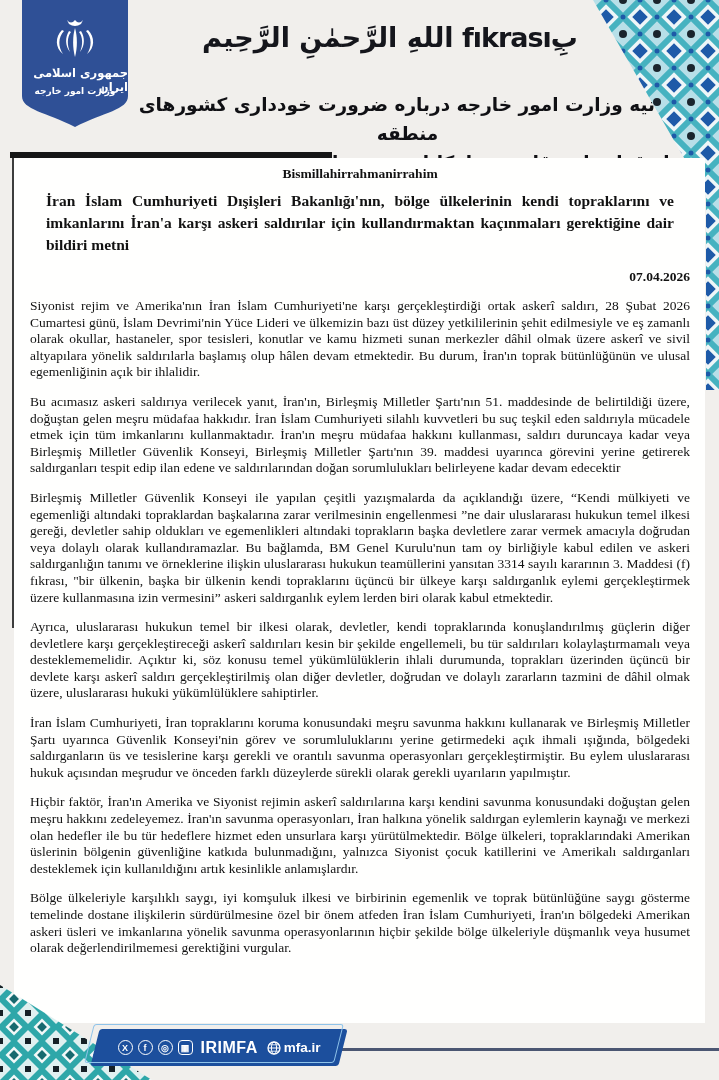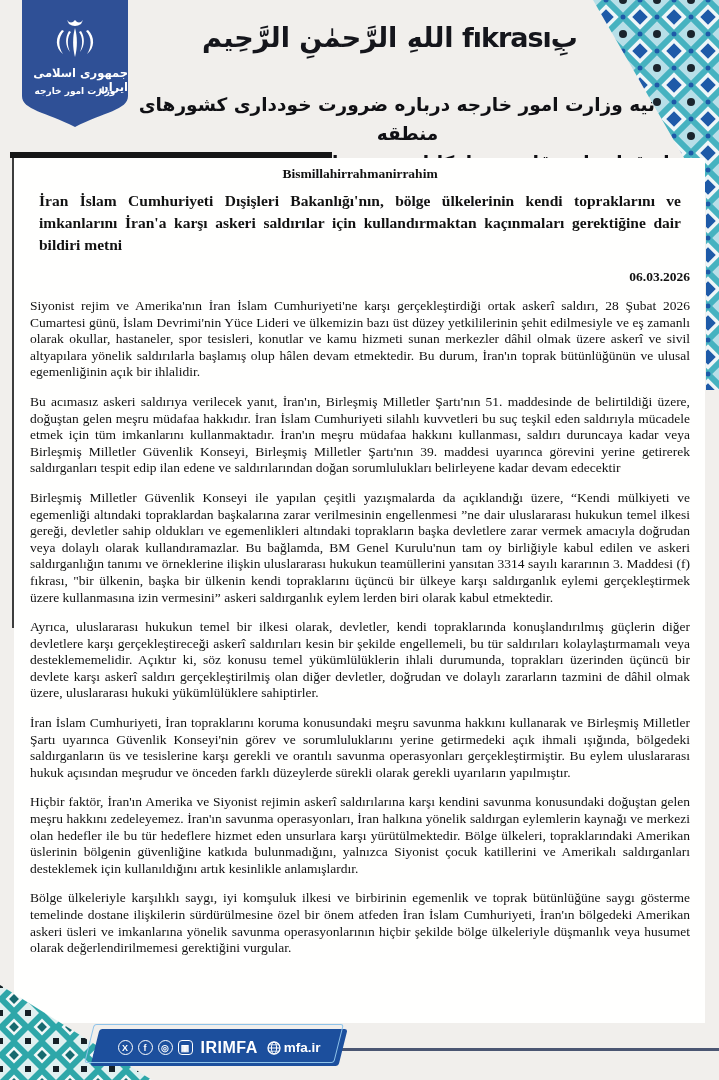--- a/index.html
+++ b/index.html
@@ -19,21 +19,21 @@
             font-family:"DejaVu Sans",sans-serif;font-weight:bold;font-size:18.5px;line-height:29px;color:#101014;}
   
   .tr-pattern{position:absolute;top:0;right:0;}
   .bl-pattern{position:absolute;left:0;bottom:0;}
   
   .page{position:absolute;left:14px;top:158px;width:691px;height:865px;background:#fffffe;
         box-sizing:border-box;padding:6px 15px 0 16px;color:#121212;}
   .artifact-top{position:absolute;left:10px;top:152px;width:322px;height:6px;background:#161616;}
   .artifact-left{position:absolute;left:12px;top:158px;width:3px;height:470px;background:#3d3d3d;}
   .basmala{ text-align:center;font-weight:bold;font-size:13.5px;margin:2px 0 0;}
-  .doc-title{font-weight:bold;font-size:15.5px;line-height:22px;text-align:justify;margin:8px 9px 0;}
+  .doc-title{font-weight:bold;font-size:15.5px;line-height:22px;text-align:justify;margin:8px 16px 0;}
   .doc-date{text-align:right;font-weight:bold;font-size:13.5px;margin:13px 0 0;}
   .page p.body{font-weight:normal;font-size:13.5px;line-height:16.6px;text-align:justify;
                text-align-last:left;margin:13px 0 0;}
   
   .foot-line{position:absolute;left:332px;top:1048px;width:387px;height:3px;background:#4b5672;}
   .foot-banner{position:absolute;left:95px;top:1029px;width:248px;height:37px;
                background:#1c4f9d;border-radius:3px;transform:skewX(-14deg);}
   .foot-banner::before{content:"";position:absolute;left:-7px;top:-5px;width:100%;height:100%;
                border:1.5px solid #8fc3e9;border-radius:3px;z-index:-1;}
   .foot-inner{position:absolute;inset:0;transform:skewX(14deg);display:flex;align-items:center;
@@ -99,21 +99,21 @@
     </defs>
     <path d="M4 0 L130 0 L130 390 L117 390 L117 196 Z" fill="url(#pTR)"></path>
   </svg>
 
   <div class="artifact-top"></div>
   <div class="artifact-left"></div>
 
   <div class="page">
     <p class="basmala">Bismillahirrahmanirrahim</p>
     <p class="doc-title">İran İslam Cumhuriyeti Dışişleri Bakanlığı'nın, bölge ülkelerinin kendi topraklarını ve imkanlarını İran'a karşı askeri saldırılar için kullandırmaktan kaçınmaları gerektiğine dair bildiri metni</p>
-    <div class="doc-date">06.03.2026</div>
+    <div class="doc-date">07.04.2026</div>
     <p class="body">Siyonist rejim ve Amerika'nın İran İslam Cumhuriyeti'ne karşı gerçekleştirdiği ortak askerî saldırı, 28 Şubat 2026 Cumartesi günü, İslam Devrimi'nin Yüce Lideri ve ülkemizin bazı üst düzey yetkililerinin şehit edilmesiyle ve eş zamanlı olarak okullar, hastaneler, spor tesisleri, konutlar ve kamu hizmeti sunan merkezler dâhil olmak üzere askerî ve sivil altyapılara yönelik saldırılarla başlamış olup hâlen devam etmektedir. Bu durum, İran'ın toprak bütünlüğünün ve ulusal egemenliğinin açık bir ihlalidir.</p>
     <p class="body">Bu acımasız askeri saldırıya verilecek yanıt, İran'ın, Birleşmiş Milletler Şartı'nın 51. maddesinde de belirtildiği üzere, doğuştan gelen meşru müdafaa hakkıdır. İran İslam Cumhuriyeti silahlı kuvvetleri bu suç teşkil eden saldırıyla mücadele etmek için tüm imkanlarını kullanmaktadır. İran'ın meşru müdafaa hakkını kullanması, saldırı duruncaya kadar veya Birleşmiş Milletler Güvenlik Konseyi, Birleşmiş Milletler Şartı'nın 39. maddesi uyarınca görevini yerine getirerek saldırganları tespit edip ilan edene ve saldırılarından doğan sorumlulukları belirleyene kadar devam edecektir</p>
     <p class="body">Birleşmiş Milletler Güvenlik Konseyi ile yapılan çeşitli yazışmalarda da açıklandığı üzere, “Kendi mülkiyeti ve egemenliği altındaki topraklardan başkalarına zarar verilmesinin engellenmesi ”ne dair uluslararası hukukun temel ilkesi gereği, devletler sahip oldukları ve egemenlikleri altındaki toprakların başka devletlere zarar vermek amacıyla doğrudan veya dolaylı olarak kullandıramazlar. Bu bağlamda, BM Genel Kurulu'nun tam oy birliğiyle kabul edilen ve askeri saldırganlığın tanımı ve örneklerine ilişkin uluslararası hukukun teamüllerini yansıtan 3314 sayılı kararının  3. Maddesi (f) fıkrası, "bir ülkenin, başka bir ülkenin kendi topraklarını üçüncü bir ülkeye karşı saldırganlık eylemi gerçekleştirmek üzere kullanmasına izin vermesini” askeri saldırganlık eylem lerden biri olarak kabul etmektedir.</p>
     <p class="body">Ayrıca, uluslararası hukukun temel bir ilkesi olarak, devletler, kendi topraklarında konuşlandırılmış güçlerin diğer devletlere karşı gerçekleştireceği askerî saldırıları kesin bir şekilde engellemeli, bu tür saldırıları kolaylaştırmamalı veya desteklememelidir. Açıktır ki, söz konusu temel yükümlülüklerin ihlali durumunda, toprakları üzerinden üçüncü bir devlete karşı askerî saldırı gerçekleştirilmiş olan diğer devletler, doğrudan ve dolaylı zararların tazmini de dâhil olmak üzere, uluslararası hukuki yükümlülüklere sahiptirler.</p>
     <p class="body">İran İslam Cumhuriyeti, İran topraklarını koruma konusundaki meşru savunma hakkını kullanarak ve Birleşmiş Milletler Şartı uyarınca Güvenlik Konseyi'nin görev ve sorumluluklarını yerine getirmedeki açık ihmali ışığında, bölgedeki saldırganların üs ve tesislerine karşı gerekli ve orantılı savunma operasyonları gerçekleştirmiştir. Bu eylem uluslararası hukuk açısından meşrudur ve önceden farklı düzeylerde sürekli olarak gerekli uyarıların yapılmıştır.</p>
     <p class="body">Hiçbir faktör, İran'ın Amerika ve Siyonist rejimin askerî saldırılarına karşı kendini savunma konusundaki doğuştan gelen meşru hakkını zedeleyemez. İran'ın savunma operasyonları, İran halkına yönelik saldırgan eylemlerin kaynağı ve merkezi olan hedefler ile bu tür hedeflere hizmet eden unsurlara karşı yürütülmektedir. Bölge ülkeleri, topraklarındaki Amerikan üslerinin bölgenin güvenliğine katkıda bulunmadığını, yalnızca Siyonist çocuk katillerini ve Amerikalı saldırganları desteklemek için kullanıldığını artık kesinlikle anlamışlardır.</p>
     <p class="body">Bölge ülkeleriyle karşılıklı saygı, iyi komşuluk ilkesi ve birbirinin egemenlik ve toprak bütünlüğüne saygı gösterme temelinde dostane ilişkilerin sürdürülmesine özel bir önem atfeden İran İslam Cumhuriyeti,  İran'ın bölgedeki Amerikan askeri üsleri ve imkanlarına yönelik savunma operasyonlarının hiçbir şekilde bölge ülkeleriyle düşmanlık veya husumet olarak değerlendirilmemesi gerektiğini vurgular.</p>
   </div>
 
   <svg class="bl-pattern" width="152" height="95">

